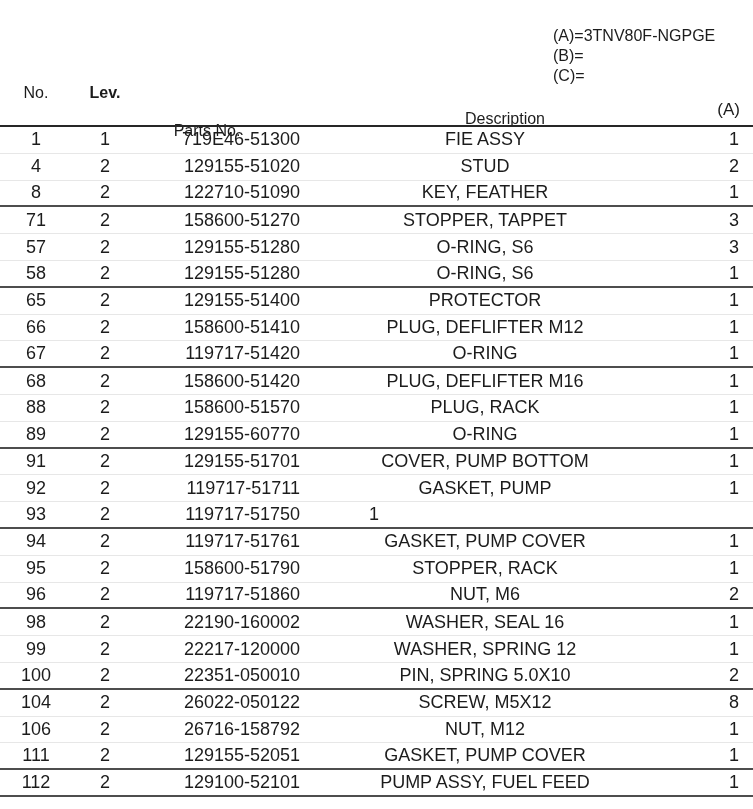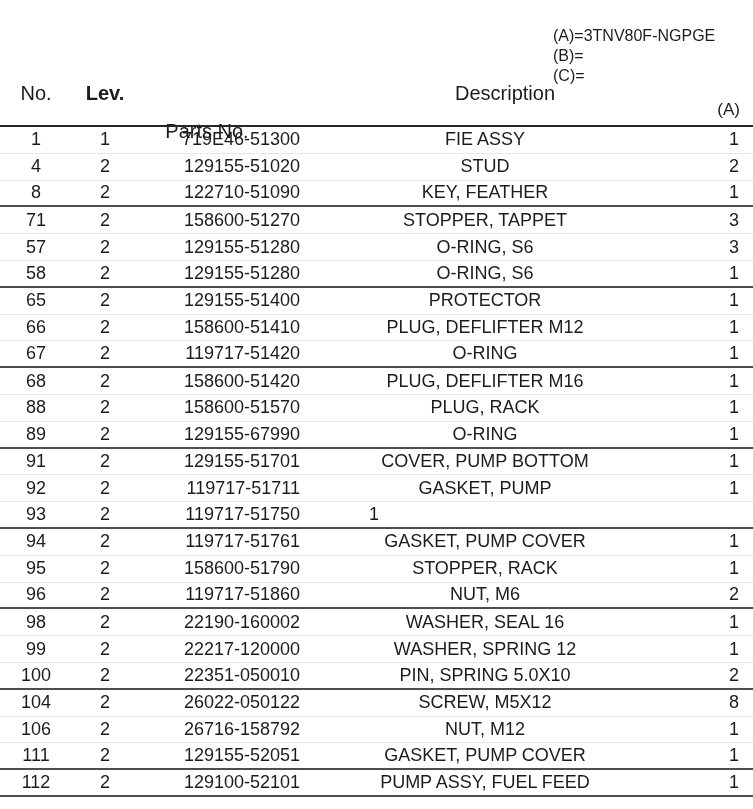--- a/index.html
+++ b/index.html
@@ -19,28 +19,28 @@
     position: absolute;
     left: 553px;
     top: 26px;
     font-size: 16px;
     line-height: 20px;
     white-space: nowrap;
   }
   .col-header {
     position: absolute;
     top: 83px;
-    font-size: 20px;
+    font-size: 16px;
     text-align: center;
     line-height: 20px;
   }
   .h-no   { left: 0px;   width: 72px;  }
   .h-lev  { left: 72px;  width: 66px; font-weight: bold;  }
   .h-parts{ left: 126px; width: 162px; margin-top: 38px; }
-  .h-desc { left: 300px; width: 410px; }
+  .h-desc { left: 300px; width: 410px; margin-top: 26px; }
   .h-qty-a {
     position: absolute;
     top: 100px;
     right: 13px;
     font-size: 17px;
     line-height: 20px;
     text-align: right;
   }
   .parts-table {
     position: absolute;
@@ -156,21 +156,21 @@
     <div class="row">
       <div class="cell c-no">88</div>
       <div class="cell c-lev">2</div>
       <div class="cell c-parts">158600-51570</div>
       <div class="cell c-desc">PLUG, RACK</div>
       <div class="cell c-qty">1</div>
     </div>
     <div class="row group-end">
       <div class="cell c-no">89</div>
       <div class="cell c-lev">2</div>
-      <div class="cell c-parts">129155-67990</div>
+      <div class="cell c-parts">129155-60770</div>
       <div class="cell c-desc">O-RING</div>
       <div class="cell c-qty">1</div>
     </div>
     <div class="row">
       <div class="cell c-no">91</div>
       <div class="cell c-lev">2</div>
       <div class="cell c-parts">129155-51701</div>
       <div class="cell c-desc">COVER, PUMP BOTTOM</div>
       <div class="cell c-qty">1</div>
     </div>

